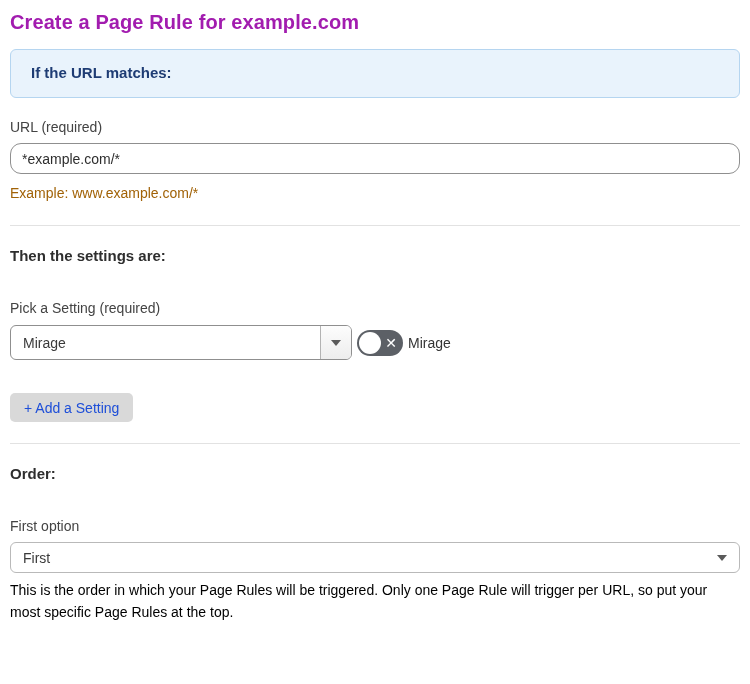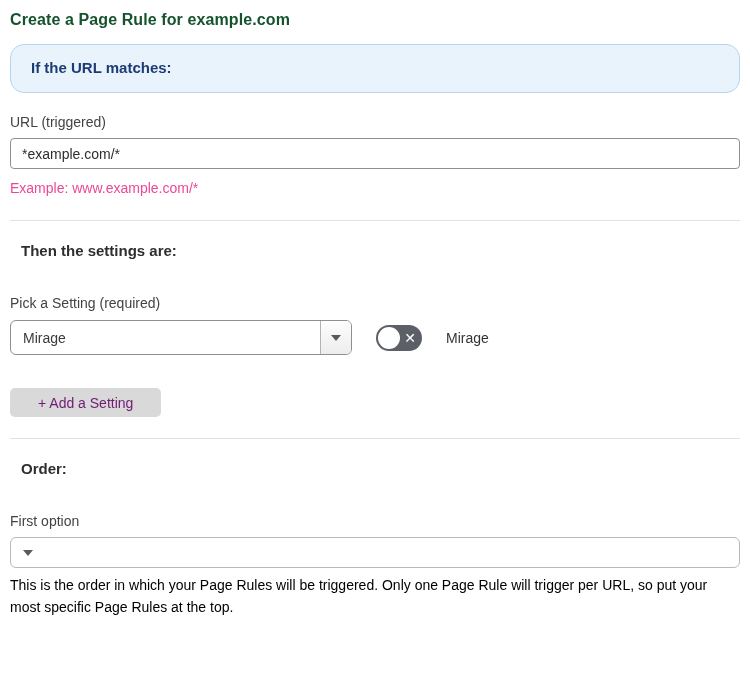--- a/index.html
+++ b/index.html
@@ -17,66 +17,66 @@
   html,body{margin:0;padding:0;}
   body{
     width:750px;height:684px;
     background:#ffffff;
     font-family:"Liberation Sans","DejaVu Sans",sans-serif;
     color:#303030;
     padding:6px 10px 10px 10px;
     overflow:hidden;
   }
   .page-title{
-    font-size:16px;font-weight:700;color:#14532d;
+    font-size:20px;font-weight:700;color:#a21caf;
     margin:5px 0 15px 0;letter-spacing:.1px;
   }
   .info-box{
     background:var(--info-bg);
     border:1px solid var(--info-border);
-    border-radius:14px;
+    border-radius:6px;
     padding:11px 20px 13px 20px;
     color:var(--info-text);
     font-size:15px;line-height:23px;
   }
   .info-box .info-heading{font-weight:700;margin:0;}
   .info-box .info-body{margin:1px 0 0 0;max-width:670px;}
   .info-box a{
     color:var(--link-blue);
     text-decoration:underline;
     cursor:pointer;
   }
   .field-label{
     font-size:14px;color:#434343;
     margin:21px 0 8px 0;display:block;
   }
   .text-input{
     width:100%;height:31px;
     border:1px solid var(--field-border);
-    border-radius:4px;
+    border-radius:11px;
     padding:0 11px;
     font-size:14px;color:#2e2e2e;
     font-family:inherit;
     outline:none;
     background:#fff;
   }
   .helper-text{
-    font-size:14px;color:#ec4899;
+    font-size:14px;color:#a16207;
     margin:8px 0 0 0;line-height:22px;
   }
   .divider{
     border:none;border-top:1px solid var(--divider);
     margin:21px 0;
   }
   .section-heading{
     font-size:15px;font-weight:700;color:#2e2e2e;
-    margin:0 0 0 11px;
+    margin:0 0 0 0;
   }
   .setting-row{
-    display:flex;align-items:center;gap:24px;
+    display:flex;align-items:center;gap:5px;
     margin-top:9px;
   }
   .select-box{
     display:flex;align-items:stretch;
     border:1px solid var(--field-border);
     border-radius:6px;overflow:hidden;
     background:#fff;cursor:pointer;
   }
   .setting-select{width:342px;height:35px;}
   .select-value{
@@ -108,22 +108,22 @@
     position:absolute;right:6px;top:50%;
     transform:translateY(-52%);
     color:#ffffff;font-size:14px;line-height:1;
     font-family:"DejaVu Sans",sans-serif;
   }
   .toggle-label{font-size:14px;color:#343434;}
   .btn{
     display:inline-flex;align-items:center;justify-content:center;
     border:none;border-radius:5px;
     font-family:inherit;font-size:14px;
-    padding:0 28px;height:29px;
-    cursor:pointer;color:#701a75;
+    padding:0 14px;height:29px;
+    cursor:pointer;color:#1d4ed8;
     background:var(--gray-btn-bg);
   }
   .btn-add{margin-top:33px;}
   .order-select{
     width:100%;height:31px;
     border:1px solid #b9b9b9;
     border-radius:6px;
     display:flex;align-items:center;
     padding:0 12px;font-size:14px;color:#3a3a3a;
     background:#fff;cursor:pointer;
@@ -136,21 +136,21 @@
 <body>
 
 
 
 <h1 class="page-title">Create a Page Rule for example.com</h1>
 
 <div class="info-box">
   <p class="info-heading">If the URL matches:</p>
 </div>
 
-<label class="field-label">URL (triggered)</label>
+<label class="field-label">URL (required)</label>
 <input class="text-input" type="text" value="*example.com/*" style="">
 <p class="helper-text">Example: www.example.com/*</p>
 
 <hr class="divider">
 
 <h2 class="section-heading">Then the settings are:</h2>
 
 <label class="field-label mt-sm">Pick a Setting (required)</label>
 
 <div class="setting-row">
@@ -169,20 +169,21 @@
 
 <button class="btn btn-add">+ Add a Setting</button>
 
 <hr class="divider">
 
 <h2 class="section-heading">Order:</h2>
 
 <label class="field-label mt-sm">First option</label>
 
 <div class="order-select">
+  <span class="select-value">First</span>
   <span class="arrow-down"></span>
 </div>
 
 <p class="helper-text order-helper">This is the order in which your Page Rules will be triggered. Only one Page Rule will trigger per URL, so put your most specific Page Rules at the top.</p>
 
 
 
 
 
 

